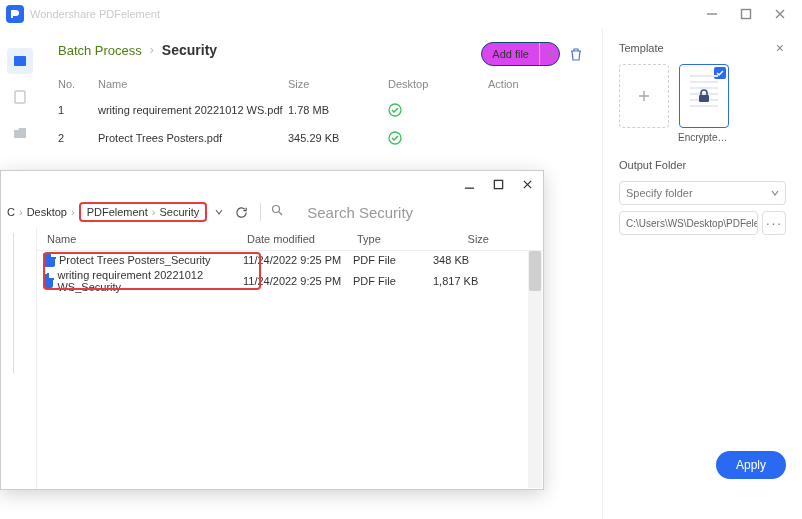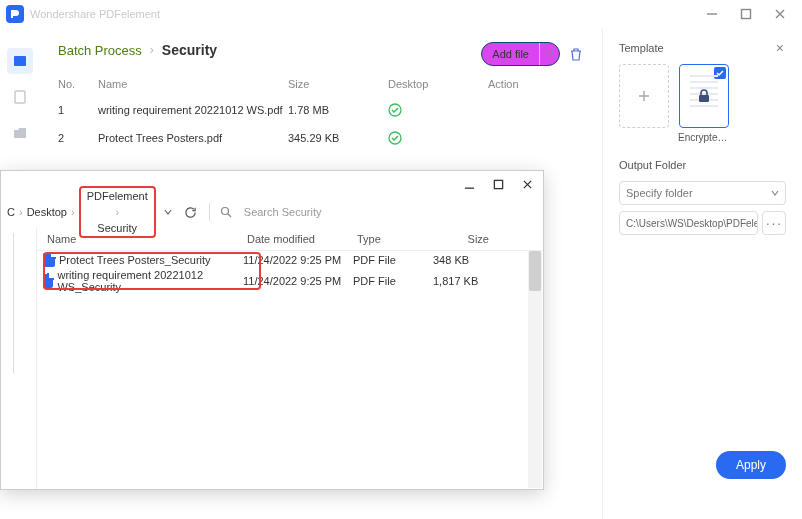--- a/index.html
+++ b/index.html
@@ -59,26 +59,26 @@
   .inner-close { position:absolute; top:12px; right:18px; color:#888; font-size:14px;}
 
   
   .explorer { position:absolute; left:0; top:170px; width:544px; height:320px; background:#fff; border:1px solid #ccc; box-shadow:0 4px 18px rgba(0,0,0,0.18); display:flex; flex-direction:column;}
   .explorer-title { height:26px; display:flex; justify-content:flex-end; align-items:center; gap:18px; padding:0 10px;}
   .explorer-title span { font-size:12px; color:#333; }
   .explorer-view-row { height:24px; display:flex; align-items:center; justify-content:space-between; padding:0 8px; border-bottom:1px solid #eee;}
   .explorer-view-row .help { width:14px; height:14px; border-radius:50%; background:#2a6af2; color:#fff; font-size:10px; display:flex; align-items:center; justify-content:center;}
   .explorer-nav { height:30px; display:flex; align-items:center; gap:6px; padding:0 6px;}
   .bc { display:flex; align-items:center; gap:4px; font-size:11px; color:#333;}
-  .bc-box { border:2px solid #e73c3c; border-radius:4px; padding:2px 6px; display:flex; align-items:center; gap:4px;flex-direction:column;}
+  .bc-box { border:2px solid #e73c3c; border-radius:4px; padding:2px 6px; display:flex; align-items:center; gap:4px;}
   .bc .sep { color:#aaa; }
   .nav-dd { color:#666; font-size:10px; margin-left:2px;}
   .refresh { color:#555; margin:0 6px;}
   .divider-v { width:1px; height:18px; background:#ddd; }
-  .search-box { flex:1; display:flex; align-items:flex-end; gap:12px; border-left:none; padding-left:4px; font-size:11px; color:#999;}
+  .search-box { flex:1; display:flex; align-items:flex-start; gap:24px; border-left:none; padding-left:4px; font-size:15px; color:#999;}
   .search-box .icon { color:#888; }
 
   .explorer-body { flex:1; display:flex; }
   .explorer-tree { width:36px; border-right:1px solid #eee; position:relative;}
   .explorer-tree::before { content:""; position:absolute; left:12px; top:6px; width:12px; height:140px; border-left:1px solid #ddd;}
   .explorer-list { flex:1; }
   .list-header { display:grid; grid-template-columns: 200px 110px 80px 70px; font-size:11px; color:#555; border-bottom:1px solid #eee; height:24px; align-items:center; padding-left:6px;}
   .list-header > div { padding-left:4px; }
   .file-box { border:2px solid #e73c3c; border-radius:4px; margin:2px 290px 2px 4px; }
   .list-row { display:grid; grid-template-columns: 200px 110px 80px 70px; font-size:11px; color:#333; height:18px; align-items:center; padding-left:6px;}

